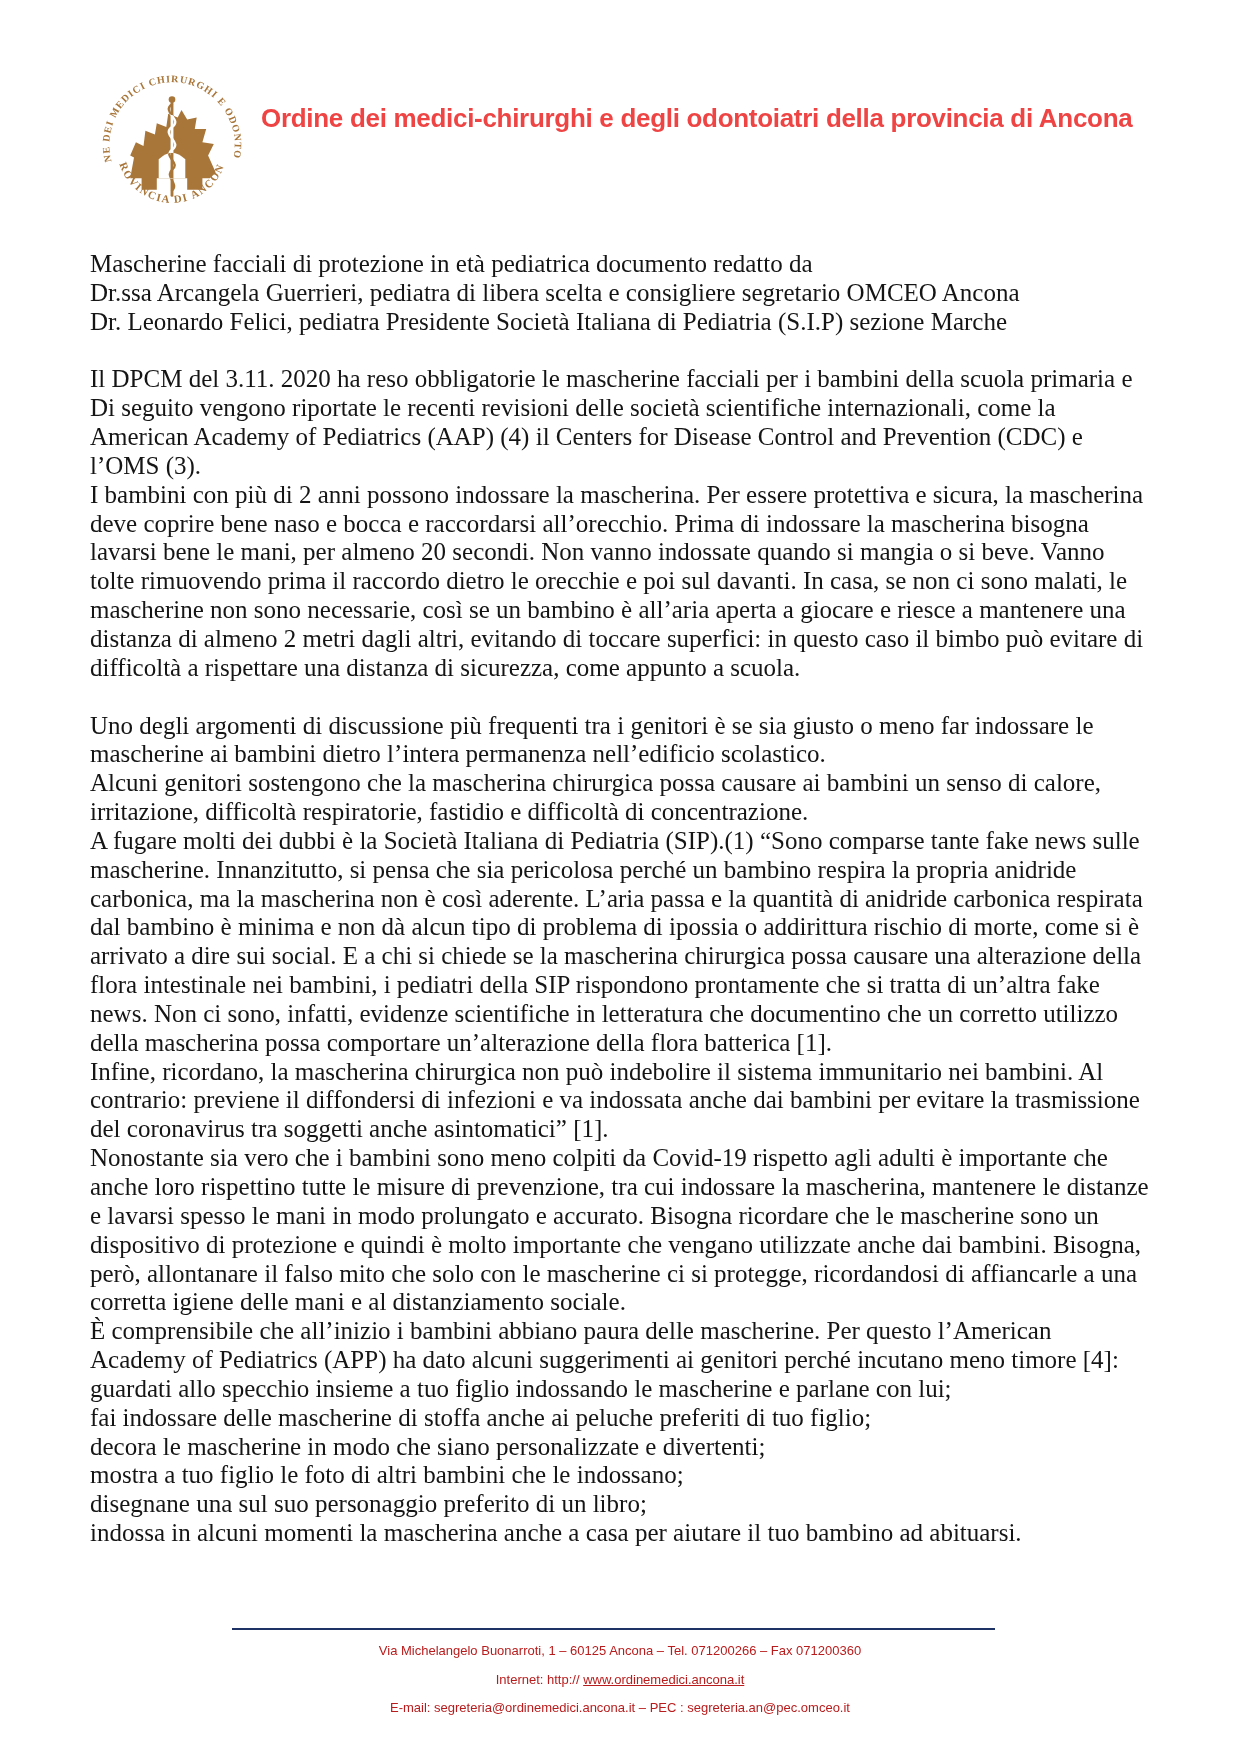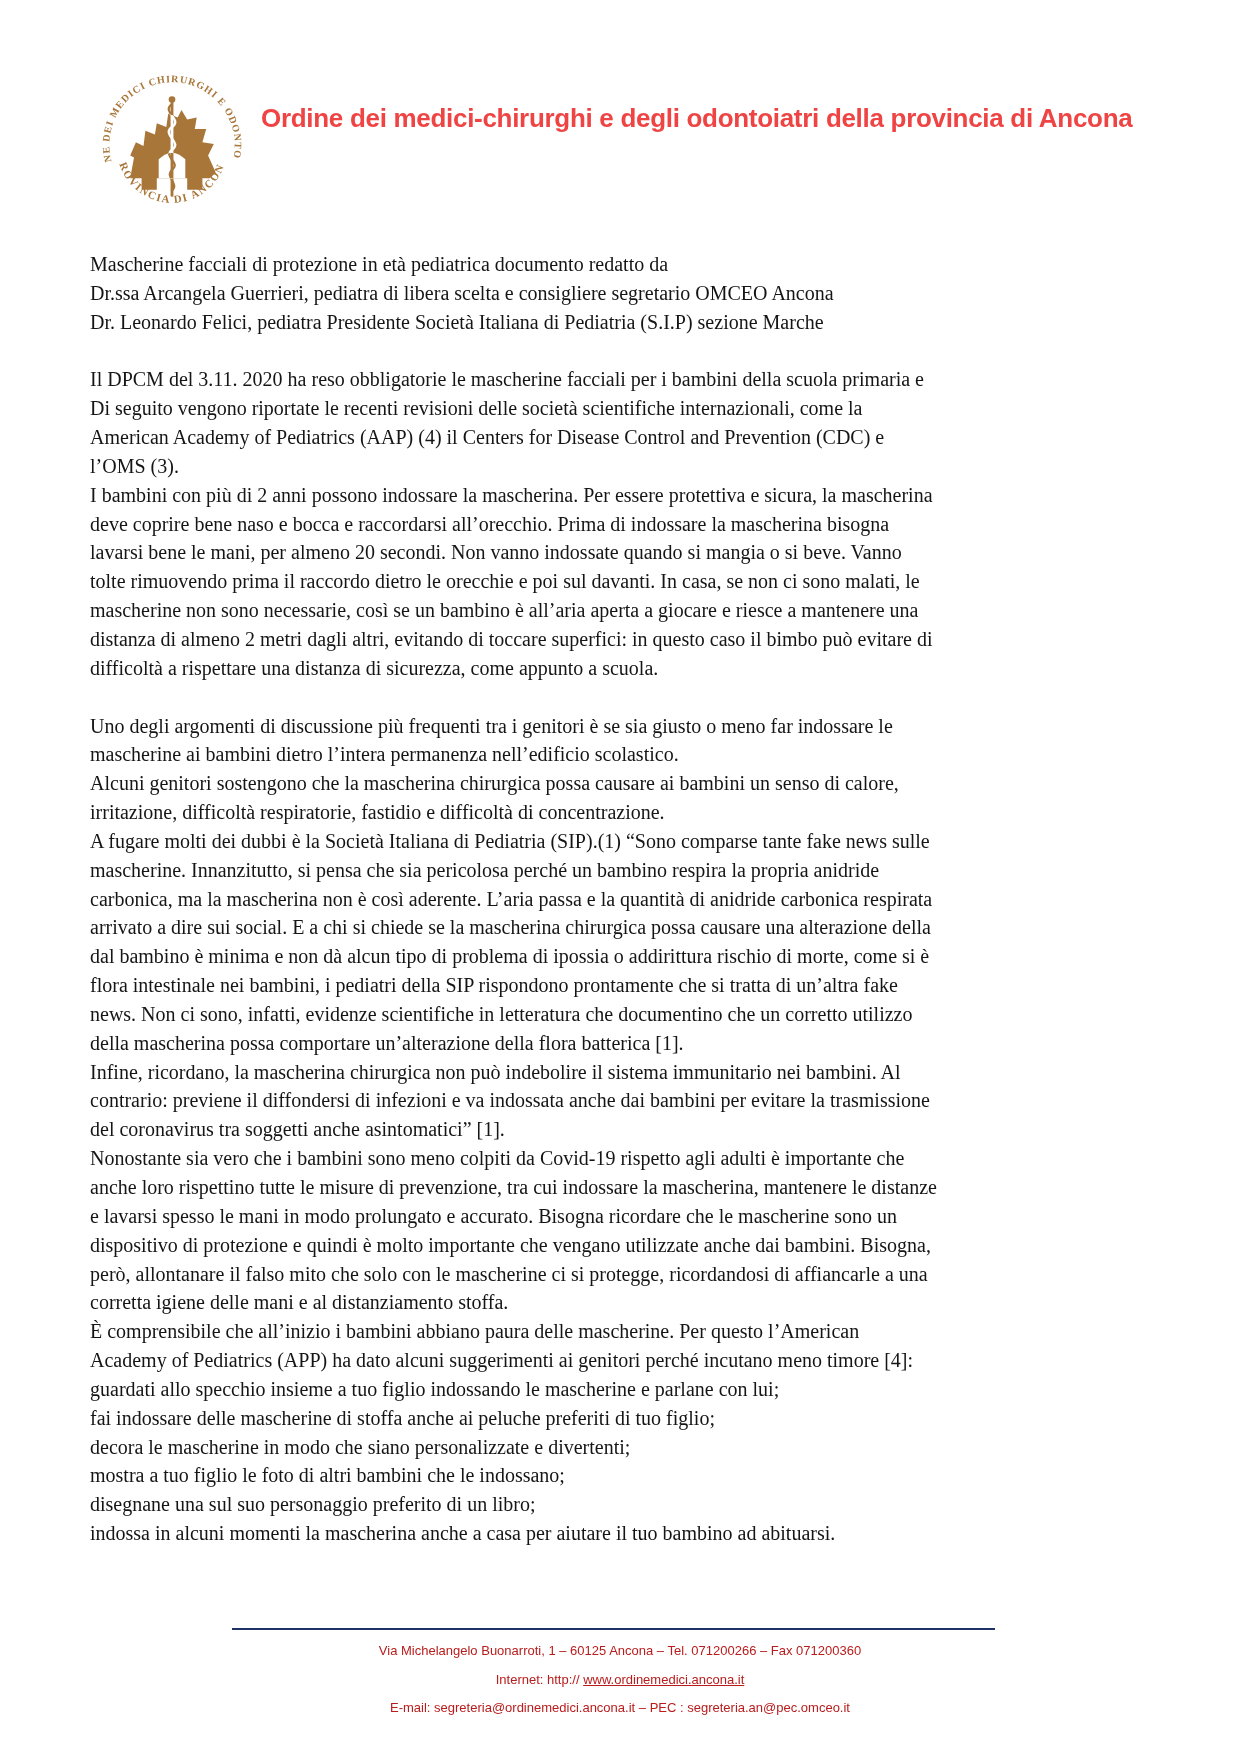--- a/index.html
+++ b/index.html
@@ -25,21 +25,21 @@
     font-size: 26px;
     letter-spacing: -0.3px;
     color: #ef4444;
     white-space: nowrap;
   }
   .body-lines {
     position: absolute;
     left: 90px;
     top: 250px;
     width: 1085px;
-    font-size: 20px;
+    font-size: 25px;
     line-height: 28.85px;
     color: #151515;
   }
   .doc-line { white-space: pre; }
   .footer-rule {
     position: absolute;
     left: 232px;
     top: 1628px;
     width: 763px;
     height: 2px;
@@ -128,34 +128,34 @@
       <div class="doc-line">distanza di almeno 2 metri dagli altri, evitando di toccare superfici: in questo caso il bimbo può evitare di</div>
       <div class="doc-line">difficoltà a rispettare una distanza di sicurezza, come appunto a scuola.</div>
       <div class="doc-line">&nbsp;</div>
       <div class="doc-line">Uno degli argomenti di discussione più frequenti tra i genitori è se sia giusto o meno far indossare le</div>
       <div class="doc-line">mascherine ai bambini dietro l’intera permanenza nell’edificio scolastico.</div>
       <div class="doc-line">Alcuni genitori sostengono che la mascherina chirurgica possa causare ai bambini un senso di calore,</div>
       <div class="doc-line">irritazione, difficoltà respiratorie, fastidio e difficoltà di concentrazione.</div>
       <div class="doc-line">A fugare molti dei dubbi è la Società Italiana di Pediatria (SIP).(1) “Sono comparse tante fake news sulle</div>
       <div class="doc-line">mascherine. Innanzitutto, si pensa che sia pericolosa perché un bambino respira la propria anidride</div>
       <div class="doc-line">carbonica, ma la mascherina non è così aderente. L’aria passa e la quantità di anidride carbonica respirata</div>
+      <div class="doc-line">dal bambino è minima e non dà alcun tipo di problema di ipossia o addirittura rischio di morte, come si è</div>
       <div class="doc-line">arrivato a dire sui social. E a chi si chiede se la mascherina chirurgica possa causare una alterazione della</div>
-      <div class="doc-line">dal bambino è minima e non dà alcun tipo di problema di ipossia o addirittura rischio di morte, come si è</div>
       <div class="doc-line">flora intestinale nei bambini, i pediatri della SIP rispondono prontamente che si tratta di un’altra fake</div>
       <div class="doc-line">news. Non ci sono, infatti, evidenze scientifiche in letteratura che documentino che un corretto utilizzo</div>
       <div class="doc-line">della mascherina possa comportare un’alterazione della flora batterica [1].</div>
       <div class="doc-line">Infine, ricordano, la mascherina chirurgica non può indebolire il sistema immunitario nei bambini. Al</div>
       <div class="doc-line">contrario: previene il diffondersi di infezioni e va indossata anche dai bambini per evitare la trasmissione</div>
       <div class="doc-line">del coronavirus tra soggetti anche asintomatici” [1].</div>
       <div class="doc-line">Nonostante sia vero che i bambini sono meno colpiti da Covid-19 rispetto agli adulti è importante che</div>
       <div class="doc-line">anche loro rispettino tutte le misure di prevenzione, tra cui indossare la mascherina, mantenere le distanze</div>
       <div class="doc-line">e lavarsi spesso le mani in modo prolungato e accurato. Bisogna ricordare che le mascherine sono un</div>
       <div class="doc-line">dispositivo di protezione e quindi è molto importante che vengano utilizzate anche dai bambini. Bisogna,</div>
       <div class="doc-line">però, allontanare il falso mito che solo con le mascherine ci si protegge, ricordandosi di affiancarle a una</div>
-      <div class="doc-line">corretta igiene delle mani e al distanziamento stoffa.</div>
+      <div class="doc-line">corretta igiene delle mani e al distanziamento sociale.</div>
       <div class="doc-line">È comprensibile che all’inizio i bambini abbiano paura delle mascherine. Per questo l’American</div>
       <div class="doc-line">Academy of Pediatrics (APP) ha dato alcuni suggerimenti ai genitori perché incutano meno timore [4]:</div>
       <div class="doc-line">guardati allo specchio insieme a tuo figlio indossando le mascherine e parlane con lui;</div>
       <div class="doc-line">fai indossare delle mascherine di stoffa anche ai peluche preferiti di tuo figlio;</div>
       <div class="doc-line">decora le mascherine in modo che siano personalizzate e divertenti;</div>
       <div class="doc-line">mostra a tuo figlio le foto di altri bambini che le indossano;</div>
       <div class="doc-line">disegnane una sul suo personaggio preferito di un libro;</div>
       <div class="doc-line">indossa in alcuni momenti la mascherina anche a casa per aiutare il tuo bambino ad abituarsi.</div>
     </main>
 

